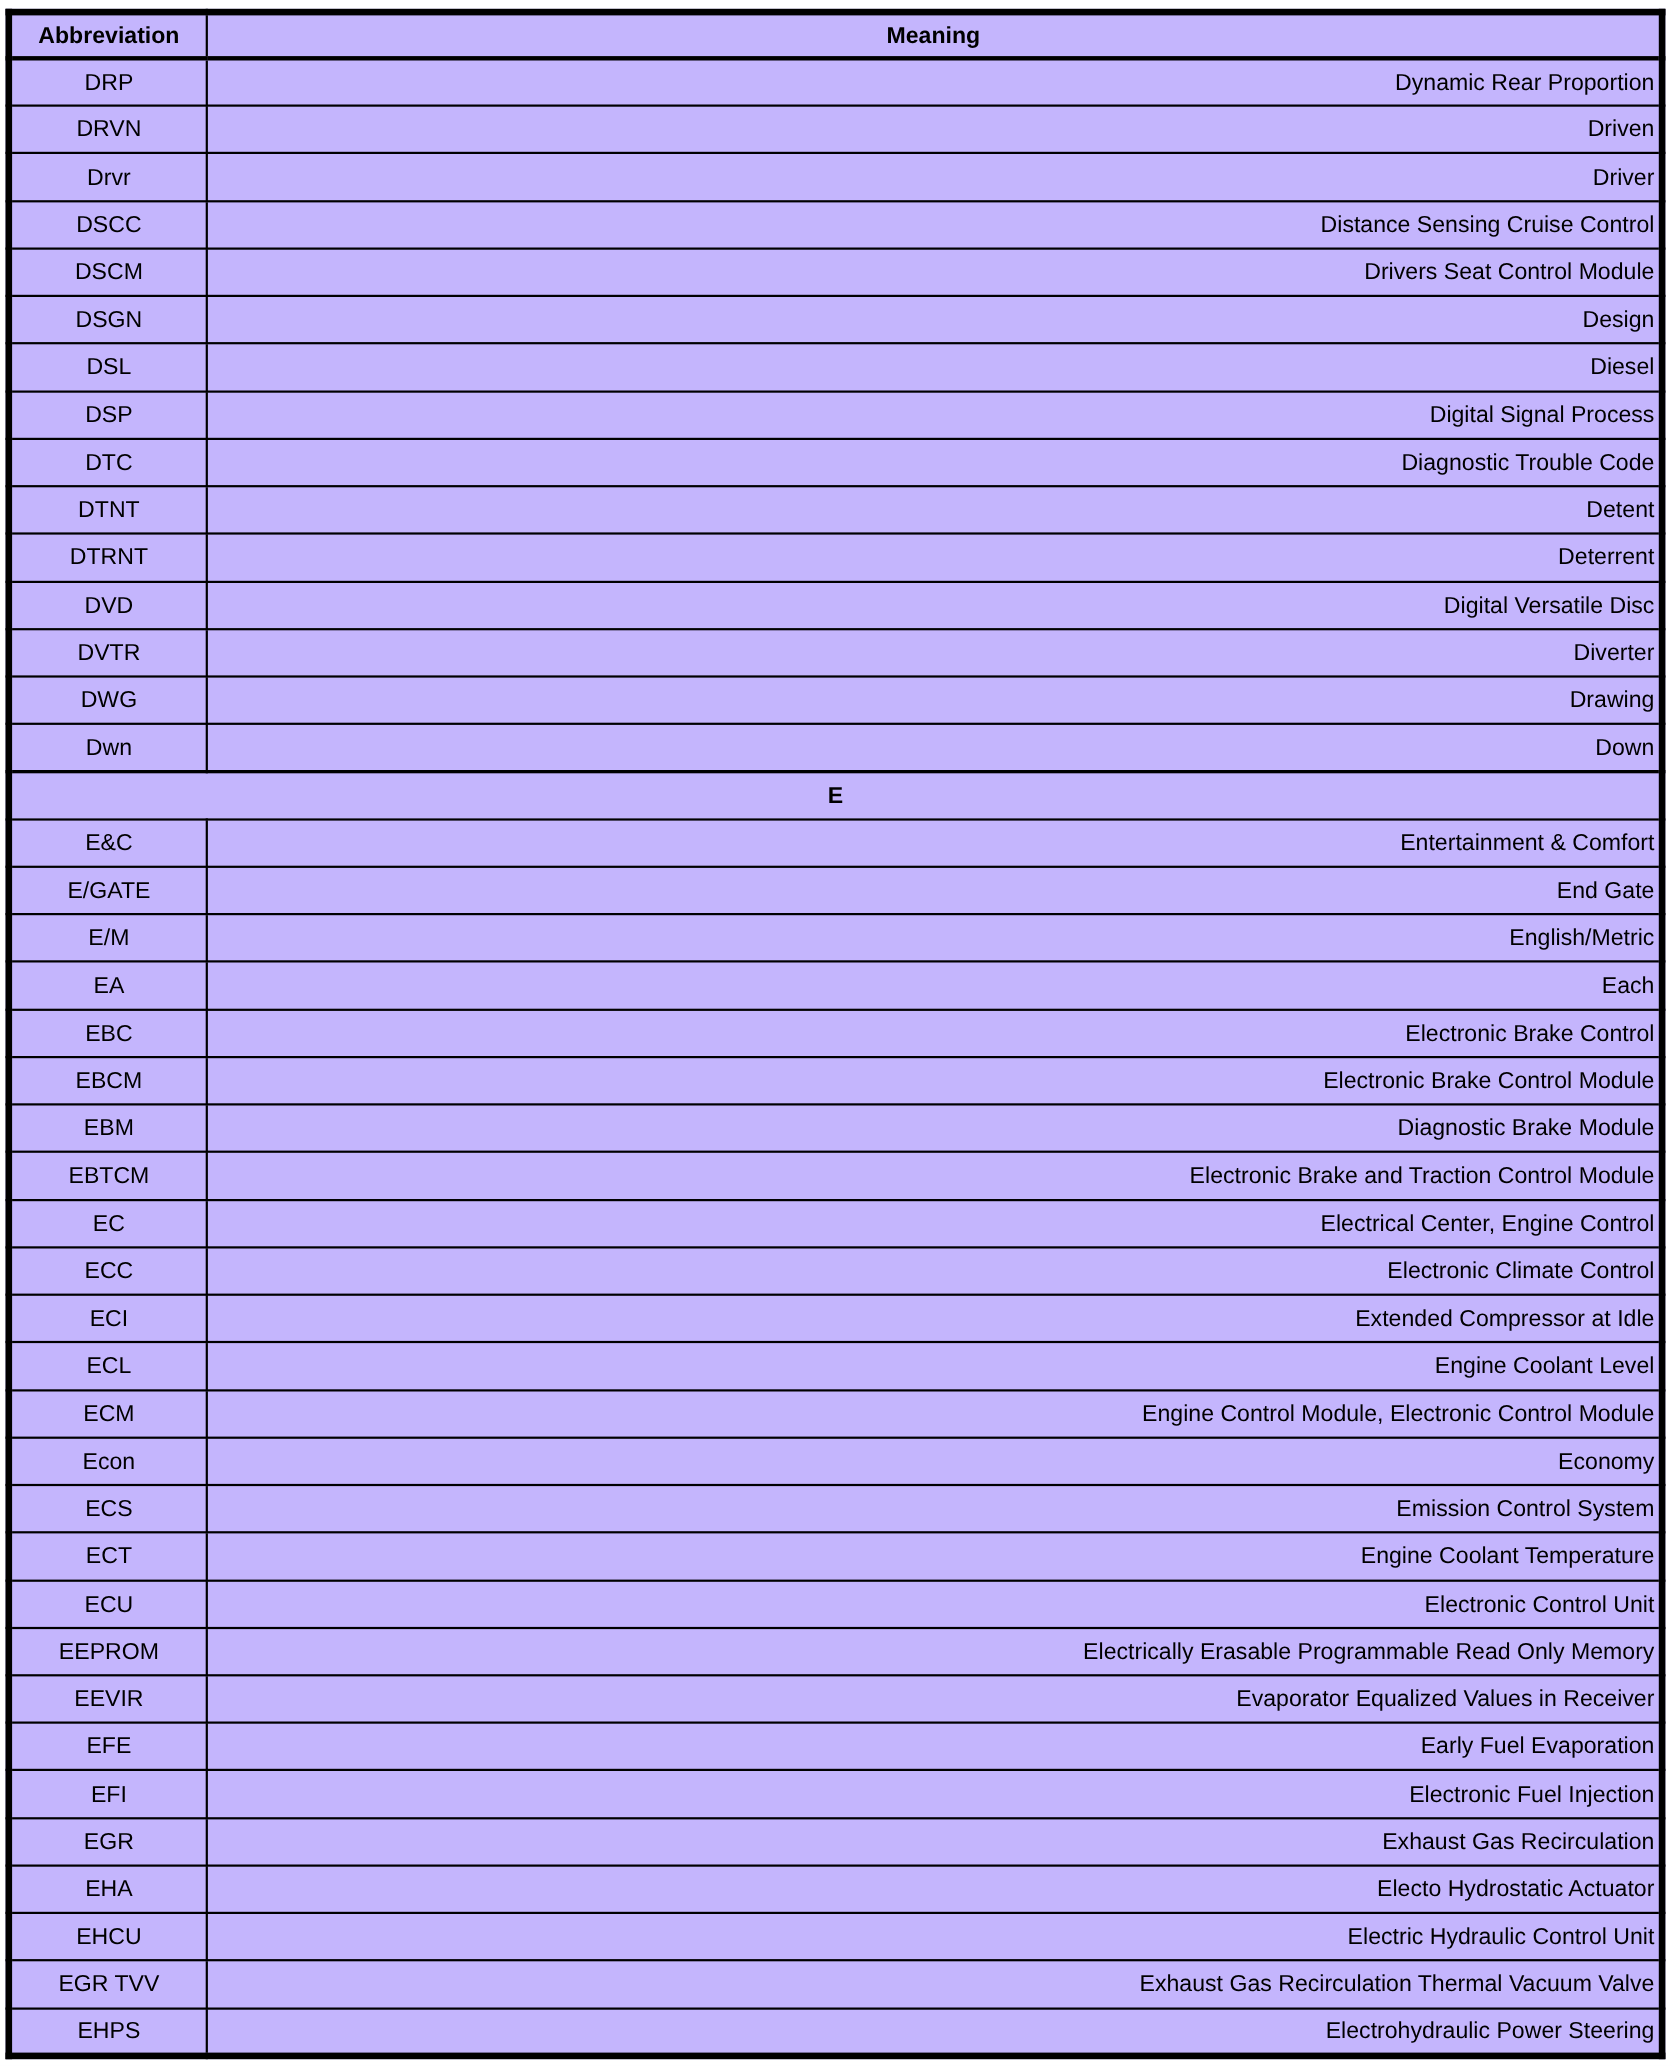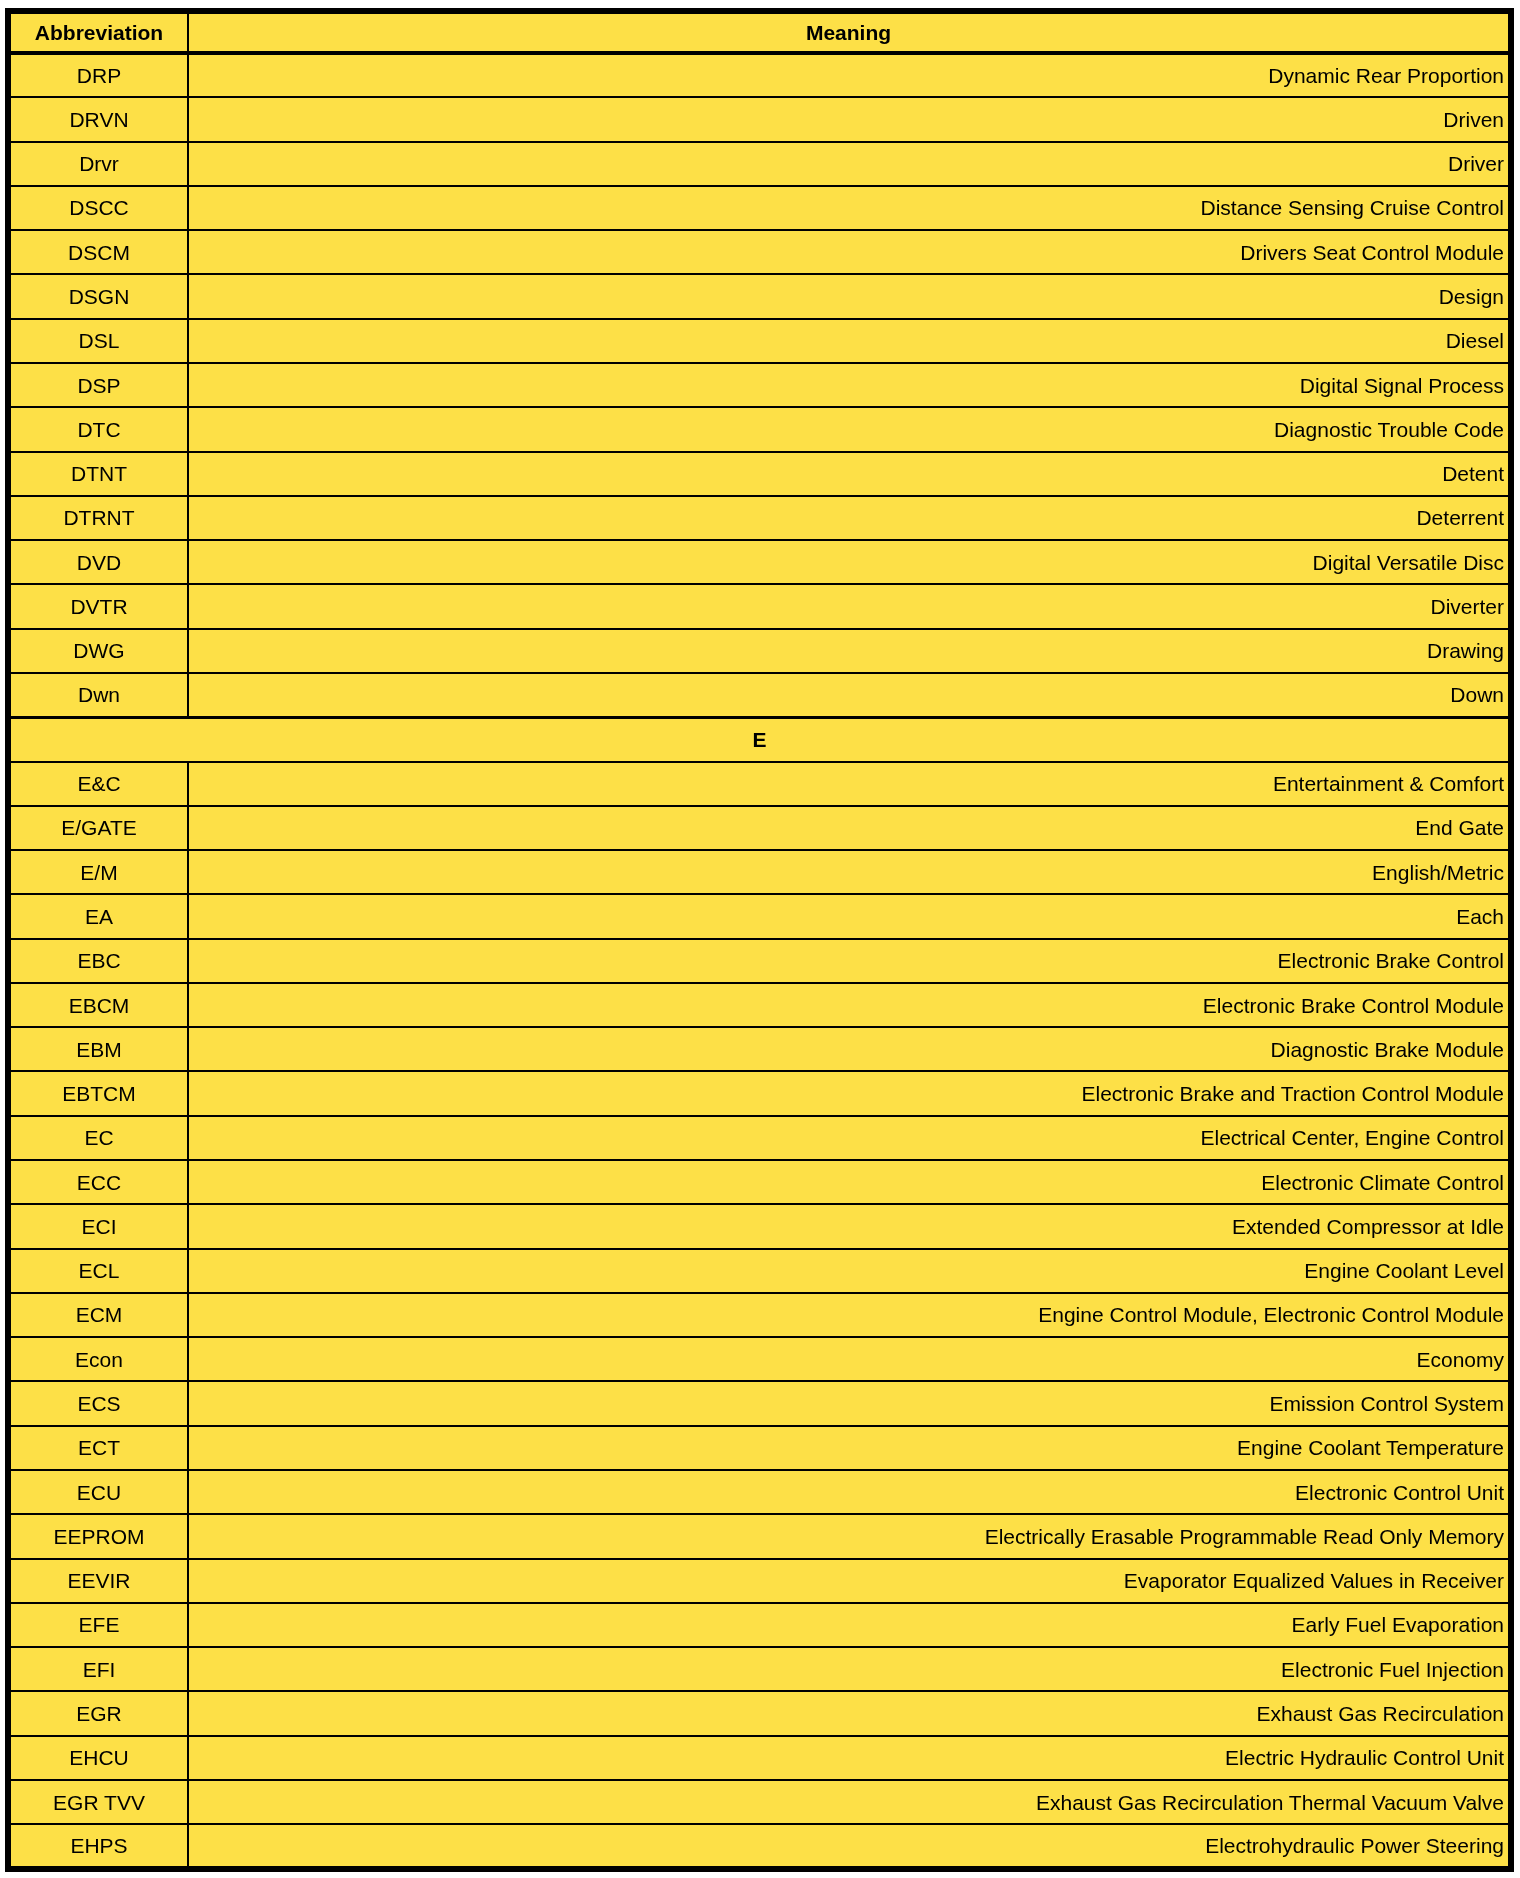--- a/index.html
+++ b/index.html
@@ -22,21 +22,21 @@
     background: #ffffff;
   }
   table.abbr-table {
     position: absolute;
     left: 5px;
     top: 8px;
     width: 1509px;
     height: 1864px;
     border-collapse: collapse;
     table-layout: fixed;
-    background: #fde047;
+    background: #c4b5fd;
   }
   table.abbr-table th,
   table.abbr-table td {
     border: 2px solid #000000;
     padding: 0 4px;
     font-size: 21px;
     line-height: 1.1;
     overflow: hidden;
     white-space: nowrap;
     vertical-align: middle;
@@ -265,20 +265,24 @@
   <tr>
     <td class="abbr-cell">EFI</td>
     <td class="meaning-cell">Electronic Fuel Injection</td>
   </tr>
 
   <tr>
     <td class="abbr-cell">EGR</td>
     <td class="meaning-cell">Exhaust Gas Recirculation</td>
   </tr>
 
+  <tr>
+    <td class="abbr-cell">EHA</td>
+    <td class="meaning-cell">Electo Hydrostatic Actuator</td>
+  </tr>
 
   <tr>
     <td class="abbr-cell">EHCU</td>
     <td class="meaning-cell">Electric Hydraulic Control Unit</td>
   </tr>
 
   <tr>
     <td class="abbr-cell">EGR TVV</td>
     <td class="meaning-cell">Exhaust Gas Recirculation Thermal Vacuum Valve</td>
   </tr>

